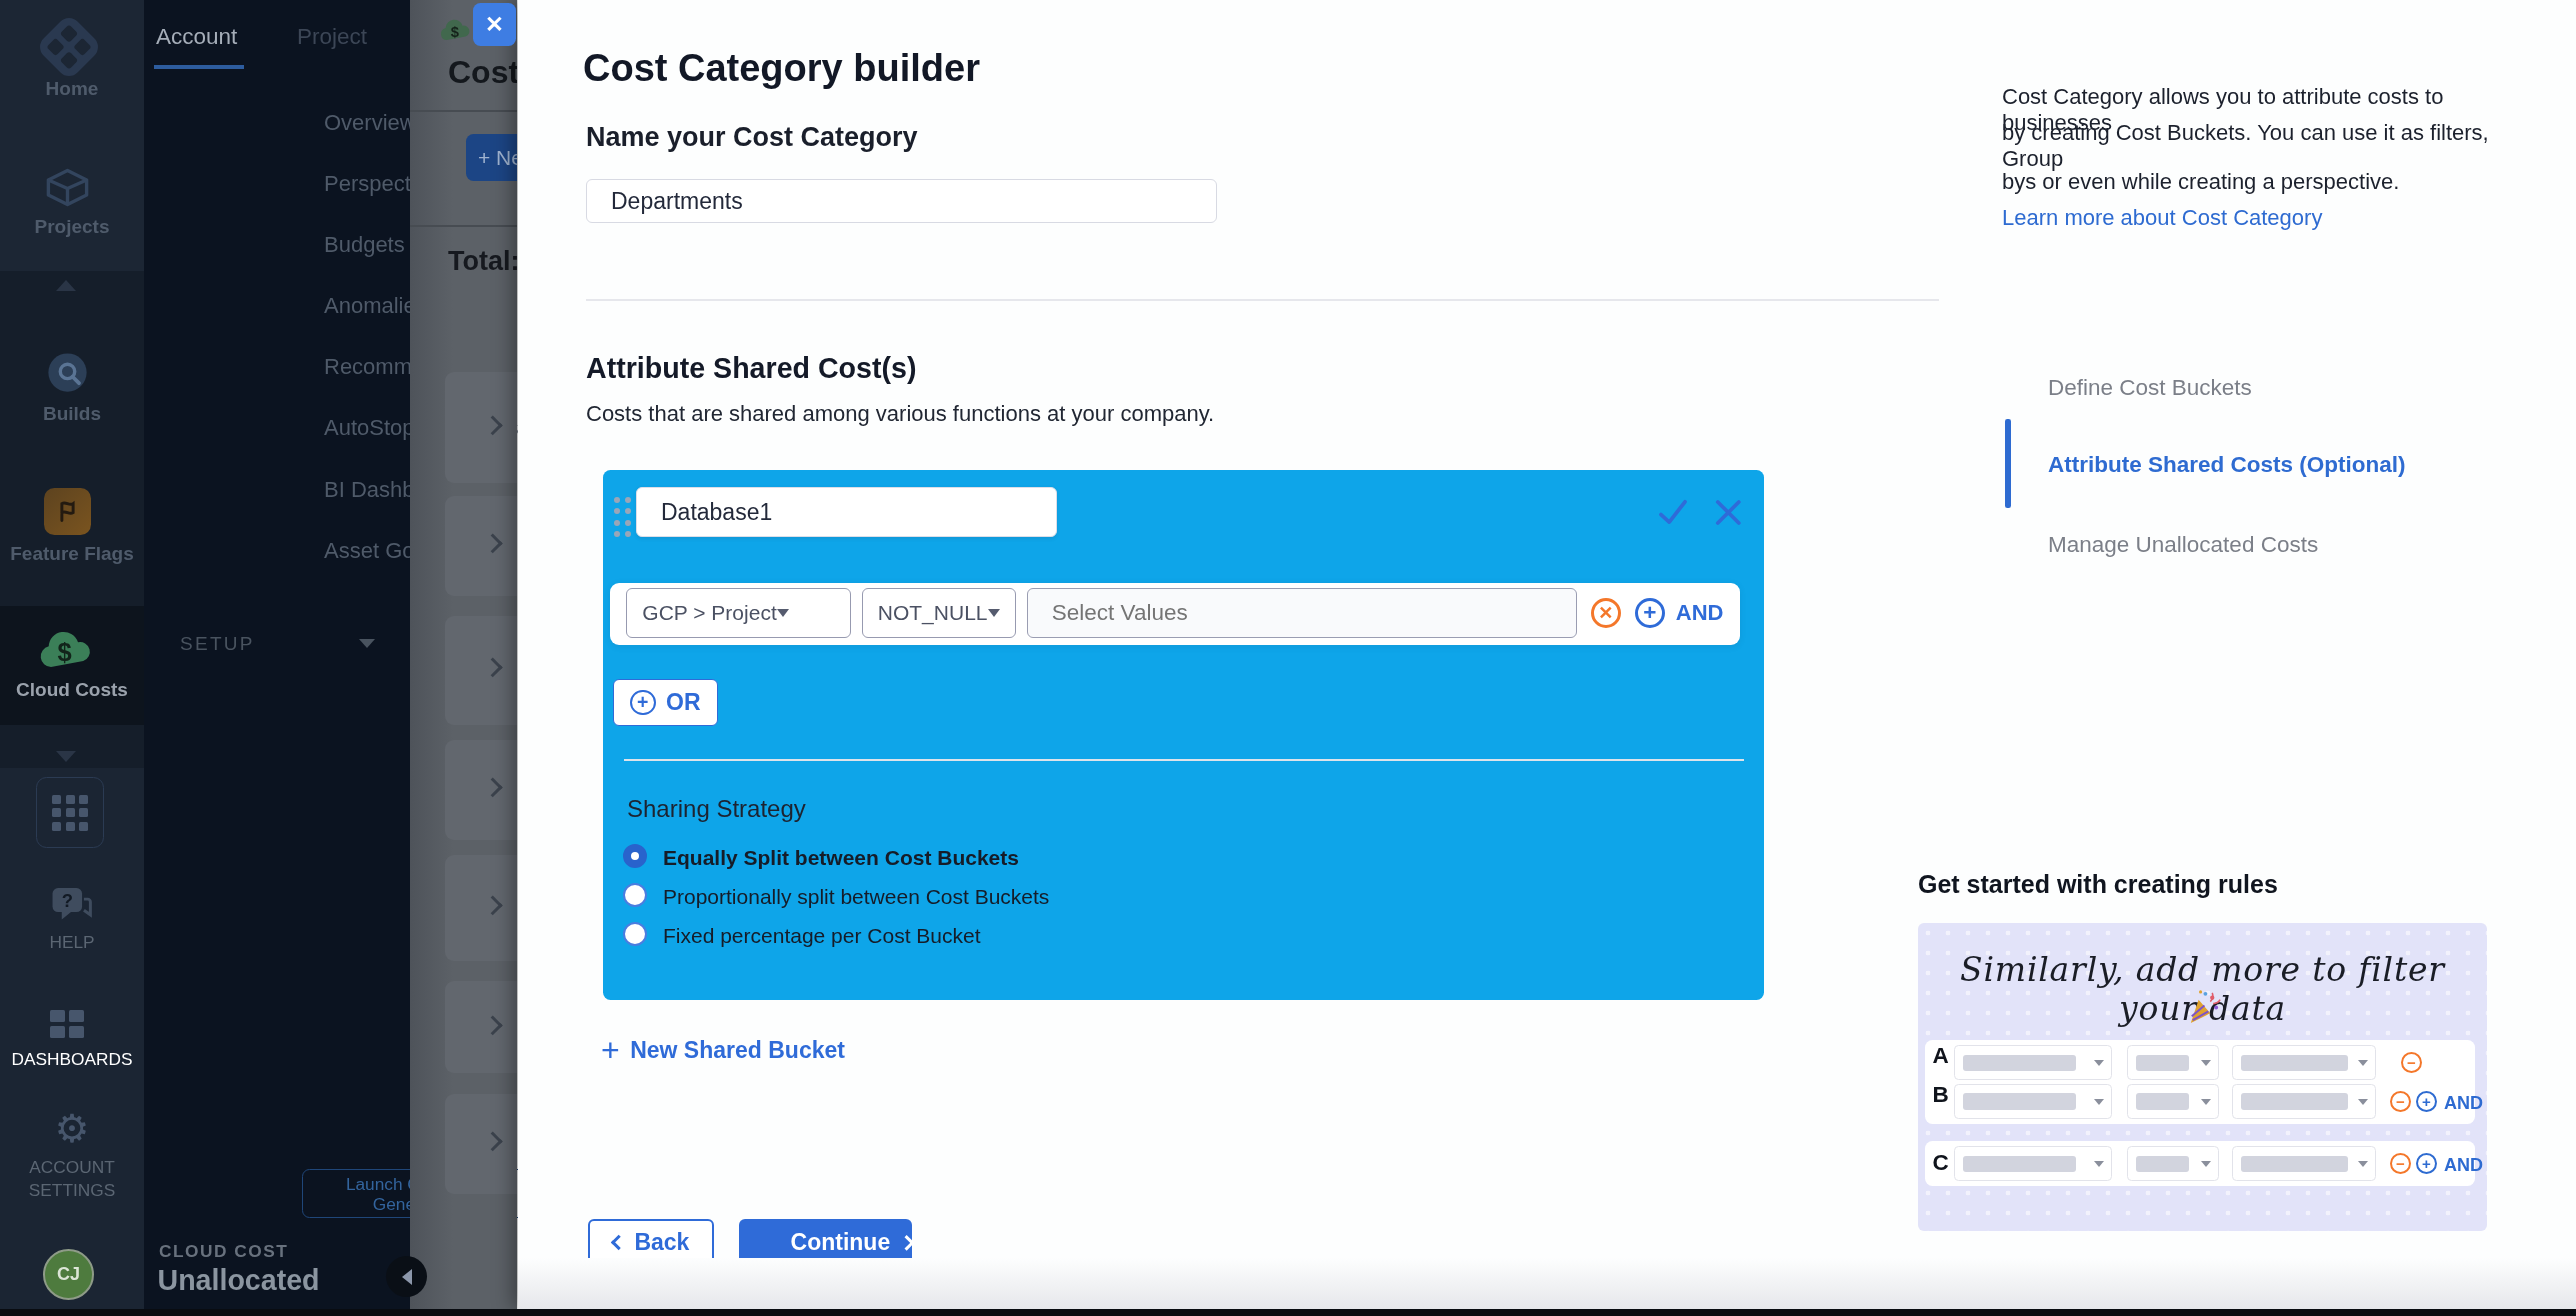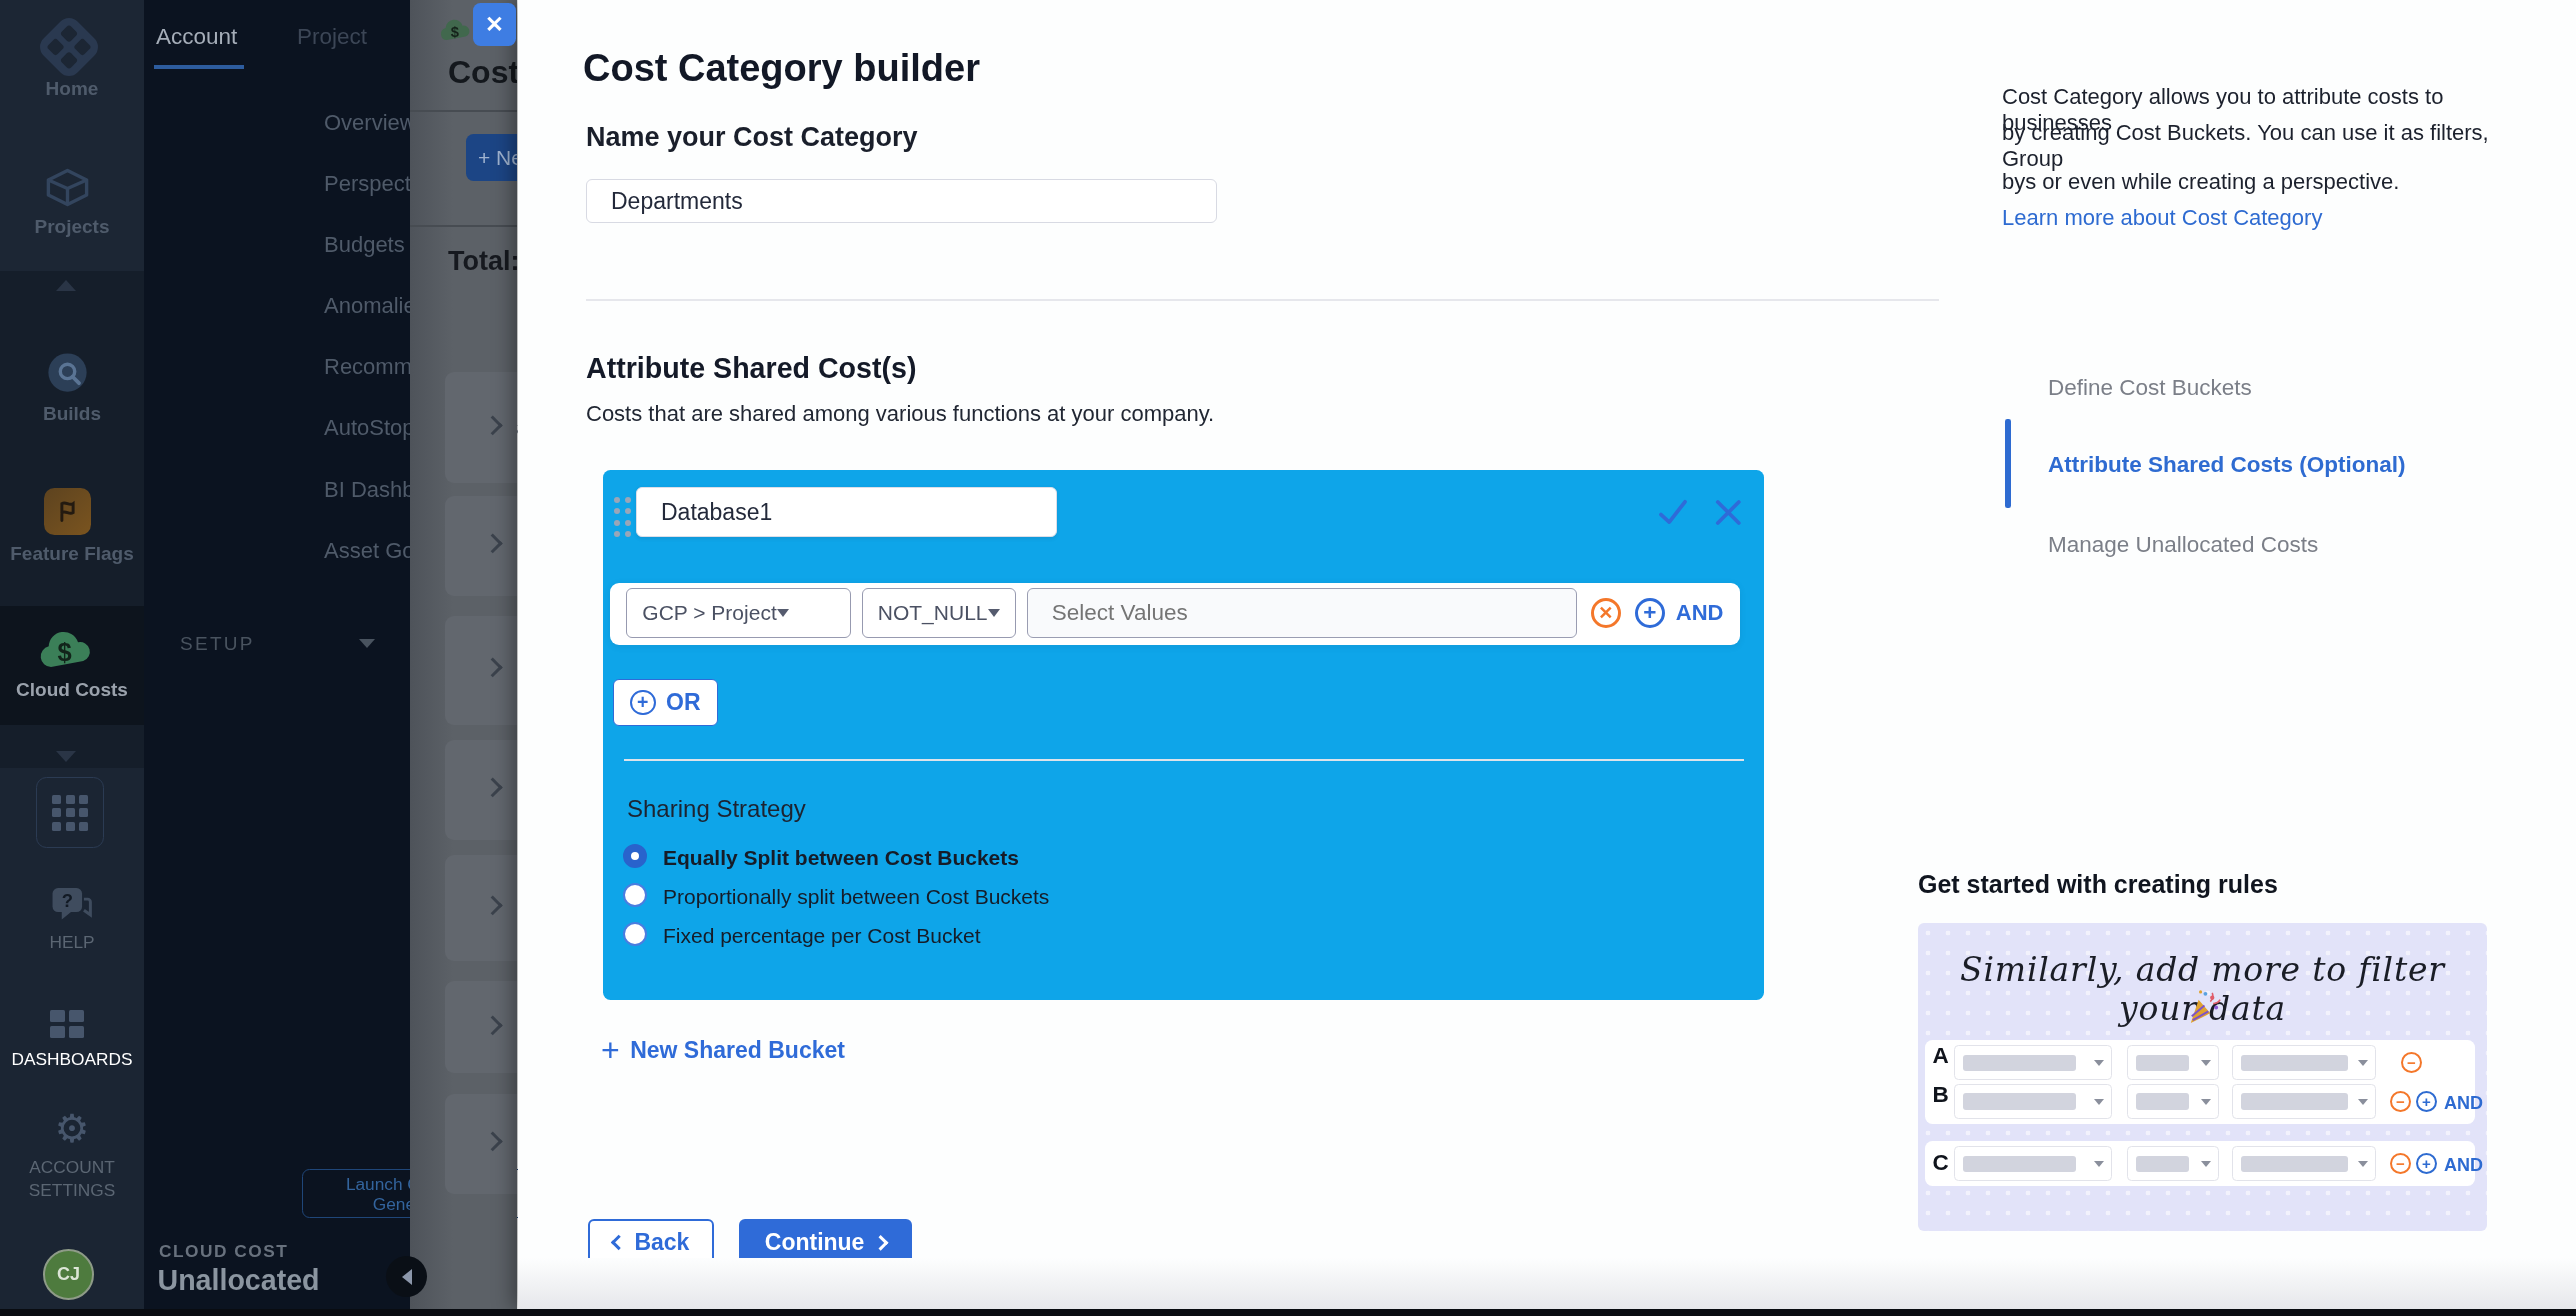--- a/index.html
+++ b/index.html
@@ -54,21 +54,21 @@
     justify-content:flex-start;padding:10px 15px;box-sizing:border-box;font-size:21px;color:#2c3242;}
   .caret{width:0;height:0;border-left:6.8px solid transparent;border-right:6.8px solid transparent;border-top:8.3px solid #555b6e;}
   .ico-circle{border-radius:50%;display:flex;align-items:center;justify-content:center;font-weight:700;box-sizing:border-box;}
   .dots{display:grid;grid-template-columns:6px 6px;grid-template-rows:repeat(4,6px);gap:5.3px;}
   .dots i{background:#9aa6b8;border-radius:50%;}
   .radio{width:24px;height:24px;border-radius:50%;box-sizing:border-box;border:2.3px solid #4a7de0;background:#fff;}
   .radio.sel{border:8.3px solid #2963cc;}
   .btn{border-radius:6px;display:flex;align-items:center;justify-content:center;gap:10.5px;
     font-size:23px;font-weight:700;box-sizing:border-box;}
   .btn-outline{background:#fff;border:2.3px solid #2f6bd8;color:#2f6bd8;}
-  .btn-fill{background:#2f6bd8;color:#fff;}
+  .btn-fill{background:#2f6bd8;color:#fff;justify-content:flex-end;}
   
   .info-line{left:2002px;width:526px;height:36px;font-size:22px;color:#1c212d;display:flex;align-items:center;}
   .step{left:2048px;width:481px;height:28.6px;font-size:22.5px;color:#7b7f88;display:flex;align-items:center;}
   .lav{left:1918px;top:923px;width:569px;height:308px;border-radius:6px;background:#e2e3f9;
     background-image:radial-gradient(circle,rgba(255,255,255,.55) 2.3px,transparent 2.6px);background-size:20px 20px;}
   .mini-card{left:1925px;background:#fff;border-radius:7.5px;}
   .mini-box{border:1.5px solid #e2e3ea;border-radius:4.5px;background:#fff;display:flex;align-items:center;
     justify-content:space-between;padding:0 7.5px;box-sizing:border-box;height:35px;}
   .mini-bar{height:16.5px;border-radius:3px;background:#d2d4de;}
   .mini-caret{width:0;height:0;border-left:5.3px solid transparent;border-right:5.3px solid transparent;border-top:6.8px solid #8a8f9c;}

